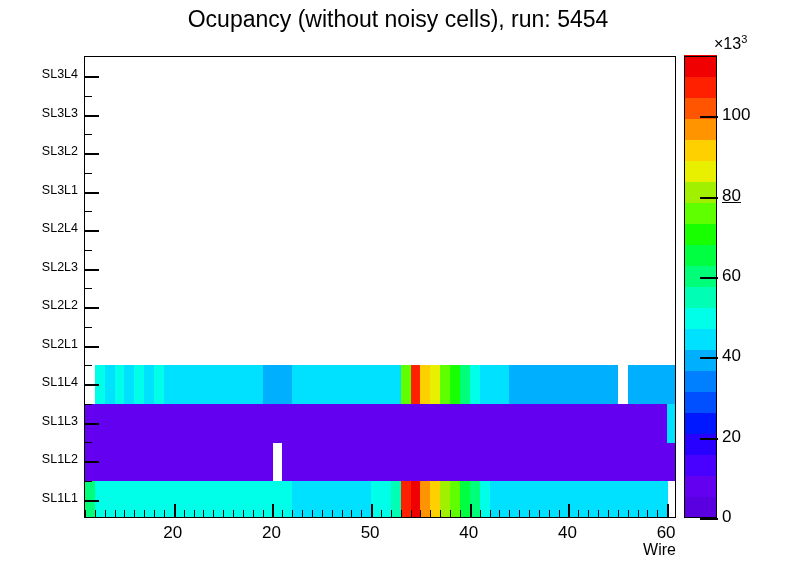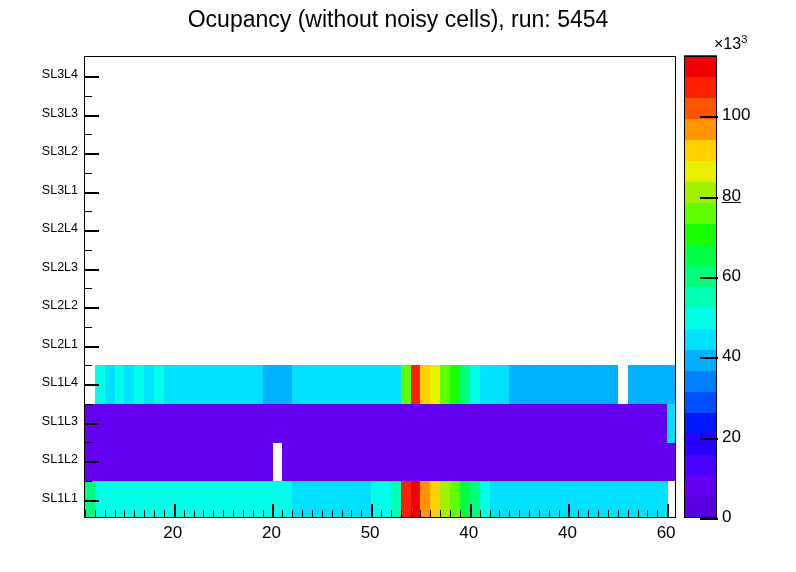--- a/index.html
+++ b/index.html
@@ -508,20 +508,21 @@
     </div>
   <div id="x-labels-layer">
       <div class="xlabel" style="left: 147.8px; width: 50px;">20</div>
       <div class="xlabel" style="left: 246.467px; width: 50px;">20</div>
       <div class="xlabel" style="left: 345.133px; width: 50px;">50</div>
       <div class="xlabel" style="left: 443.8px; width: 50px;">40</div>
       <div class="xlabel" style="left: 542.467px; width: 50px;">40</div>
       <div class="xlabel" style="left: 641.133px; width: 50px;">60</div>
     </div>
 
+  <div id="x-axis-title">Wire</div>
 
   <div id="colorbar">
       <div class="cb-band" style="bottom: 0px; height: 21.6px; background: rgb(90, 0, 224);"></div>
       <div class="cb-band" style="bottom: 21px; height: 21.6px; background: rgb(100, 0, 240);"></div>
       <div class="cb-band" style="bottom: 42px; height: 21.6px; background: rgb(72, 0, 255);"></div>
       <div class="cb-band" style="bottom: 63px; height: 21.6px; background: rgb(40, 0, 255);"></div>
       <div class="cb-band" style="bottom: 84px; height: 21.6px; background: rgb(0, 24, 255);"></div>
       <div class="cb-band" style="bottom: 105px; height: 21.6px; background: rgb(0, 80, 255);"></div>
       <div class="cb-band" style="bottom: 126px; height: 21.6px; background: rgb(0, 128, 255);"></div>
       <div class="cb-band" style="bottom: 147px; height: 21.6px; background: rgb(0, 176, 255);"></div>

